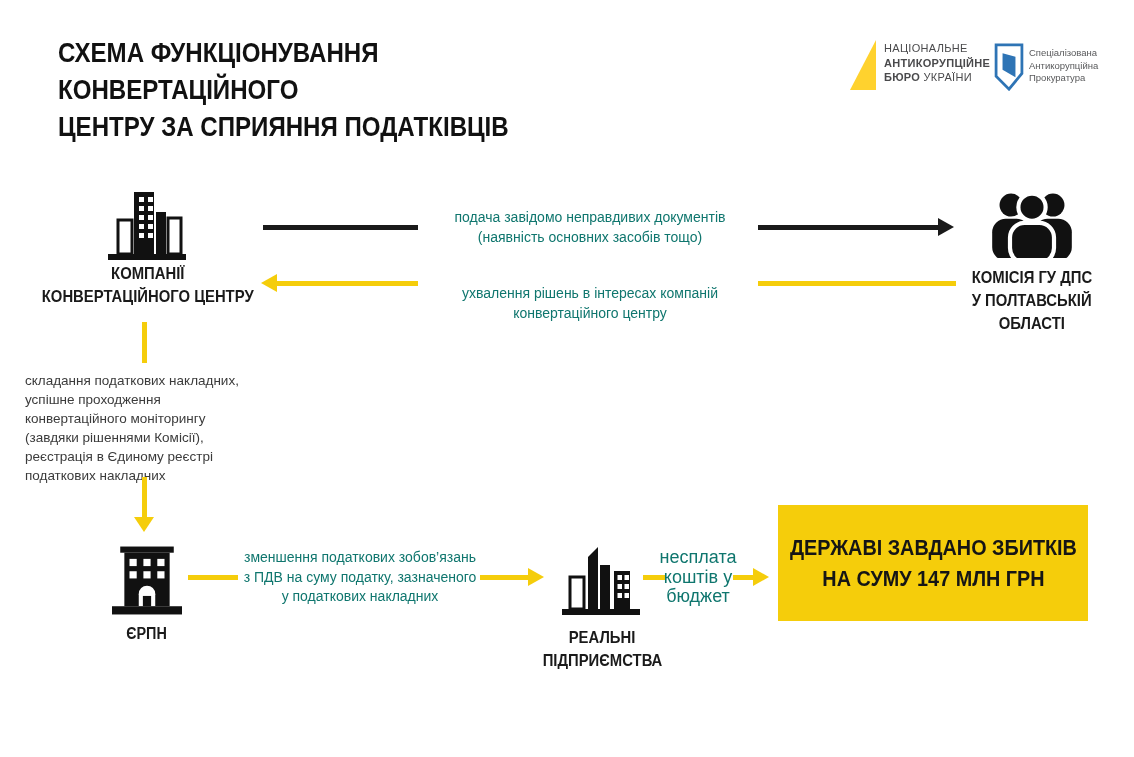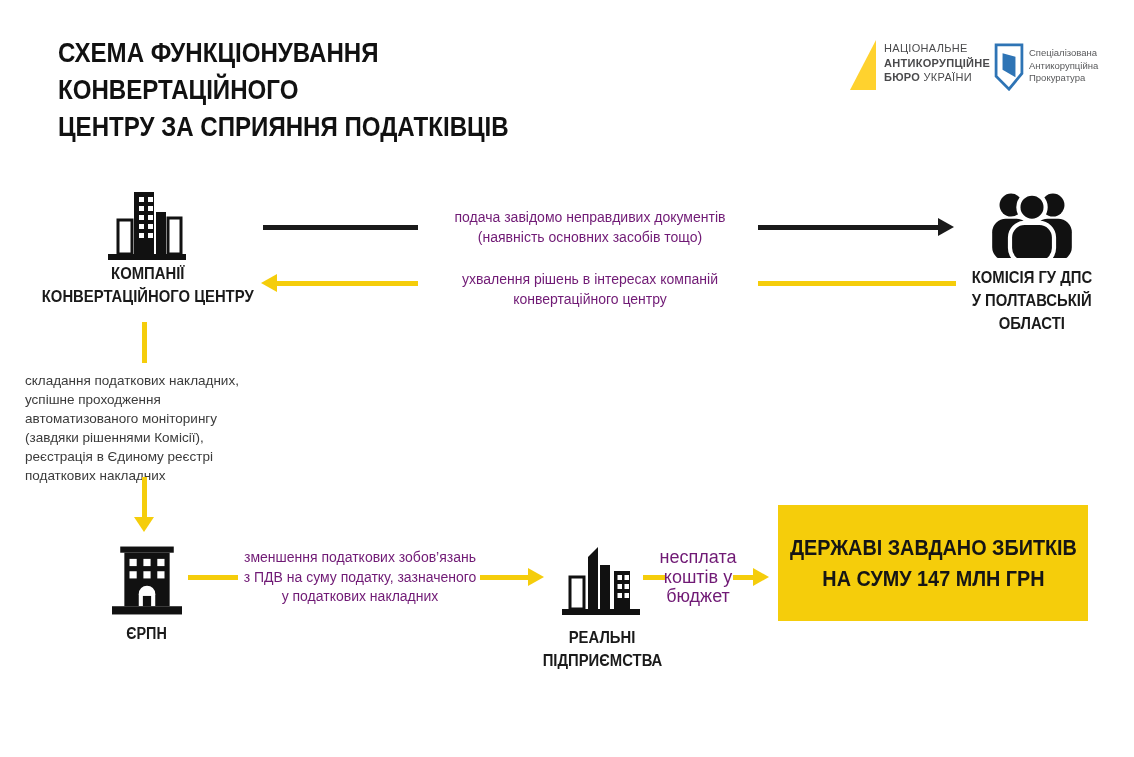--- a/index.html
+++ b/index.html
@@ -29,23 +29,23 @@
   .nabu-text .b{font-weight:700;}
   .sap-mark{left:993px;top:43px;}
   .sap-text{left:1029px;top:47px;font-size:9.5px;line-height:12.5px;color:#58595B;}
   
   .node-label{font-weight:700;color:#1a1a1a;text-align:center;}
   .companies-label{left:28px;top:262px;width:240px;font-size:16.5px;line-height:23px;}
   .commission-label{left:952px;top:266px;width:160px;font-size:16.5px;line-height:23px;}
   .erpn-label{left:97px;top:624px;width:100px;font-size:16px;line-height:20px;}
   .real-label{left:522px;top:626px;width:160px;font-size:16.5px;line-height:23px;}
   
-  .edge-label{font-size:14px;line-height:19.5px;color:#701a75;text-align:center;}
+  .edge-label{font-size:14px;line-height:19.5px;color:#0f766e;text-align:center;}
   .lbl-false-docs{left:420px;top:208px;width:340px;}
-  .lbl-decisions{left:420px;top:270px;width:340px;}
+  .lbl-decisions{left:420px;top:284px;width:340px;}
   .lbl-registration{left:25px;top:371px;width:245px;font-size:13.5px;line-height:19px;color:var(--gray-text);text-align:left;}
   .lbl-vat{left:238px;top:548px;width:244px;}
   .lbl-nonpay{left:658px;top:548px;width:80px;font-size:18px;}
   
   .seg{position:absolute;height:5px;}
   .seg.black{background:var(--black);}
   .seg.yellow{background:var(--yellow);}
   .vseg{position:absolute;width:5px;background:var(--yellow);}
   .head{position:absolute;width:0;height:0;}
   .head.right-black{border-top:9px solid transparent;border-bottom:9px solid transparent;border-left:16px solid var(--black);}
@@ -141,21 +141,21 @@
   <div class="seg yellow" style="left:758px;top:281px;width:198px;"></div>
   <div class="abs edge-label lbl-decisions">
     <div>ухвалення рішень в інтересах компаній</div>
     <div>конвертаційного центру</div>
   </div>
 
   <div class="vseg" style="left:142px;top:322px;height:41px;"></div>
   <div class="abs lbl-registration">
     <div>складання податкових накладних,</div>
     <div>успішне проходження</div>
-    <div>автоматизованого моніторингу</div>
+    <div>конвертаційного моніторингу</div>
     <div>(завдяки рішеннями Комісії),</div>
     <div>реєстрація в Єдиному реєстрі</div>
     <div>податкових накладних</div>
   </div>
   <div class="vseg" style="left:142px;top:477px;height:41px;"></div>
   <div class="head down-yellow" style="left:134px;top:517px;"></div>
 
   <div class="abs" style="left:112px;top:543px;">
     <svg width="70" height="75" viewBox="0 0 68 66">
       <rect x="8" y="0" width="52" height="6" fill="#111"></rect>

